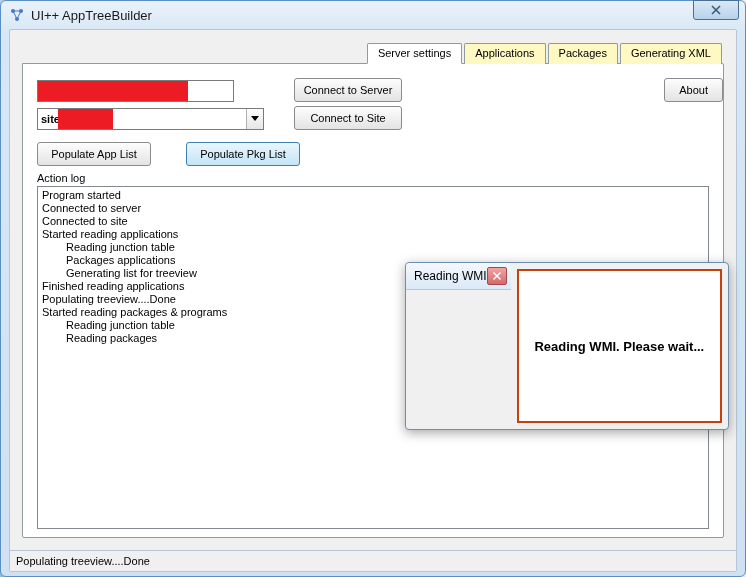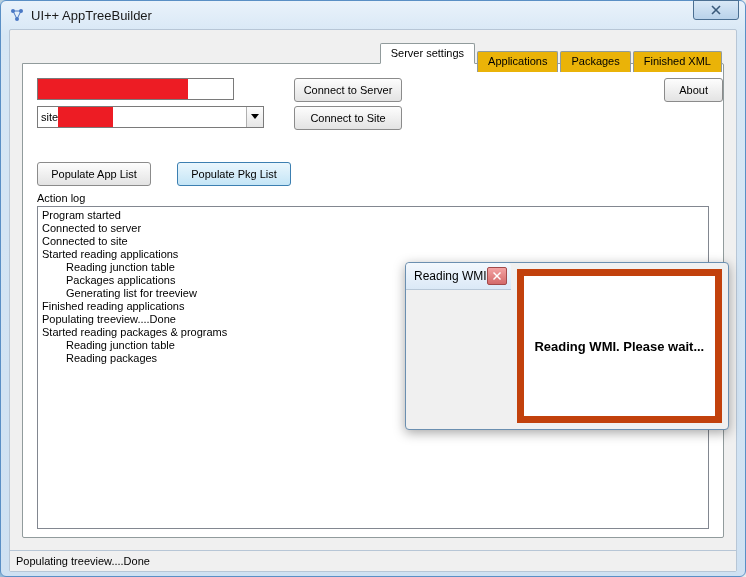--- a/index.html
+++ b/index.html
@@ -74,51 +74,51 @@
     position: relative;
   }
   .tabstrip {
     display: flex;
     margin: 12px 12px 0 12px;
     position: relative;
     z-index: 2;
     justify-content: flex-end;
   }
   .tab {
-    background: #eab308;
+    background: #fef9c3;
     border: 1px solid #919b9c;
     border-bottom: none;
     padding: 3px 10px 4px 10px;
     margin-right: 2px;
     border-radius: 2px 2px 0 0;
     font-size: 11px;
     cursor: pointer;
     position: relative;
-    top: 9px;
+    top: 1px;
     color: #000;
   }
   .tab.active {
     background: #ffffff;
     border-bottom: 1px solid #ffffff;
     top: 1px;
   }
   .tabpanel {
     flex: 1;
     margin: 0 12px 12px 12px;
     background: #ffffff;
     border: 1px solid #919b9c;
     border-radius: 0 2px 2px 2px;
     padding: 14px 14px 8px 14px;
     position: relative;
     display: flex;
     flex-direction: column;
   }
   .form-row {
     display: flex;
-    align-items: flex-start;
+    align-items: flex-end;
     margin-bottom: 4px;
   }
   .server-input {
     width: 195px;
     height: 20px;
     border: 1px solid #7a7a7a;
     background: #fff;
     position: relative;
     margin-right: 60px;
   }
@@ -136,20 +136,21 @@
     border: 1px solid #7a7a7a;
     background: #fff;
     position: relative;
     display: flex;
     align-items: center;
     margin-right: 30px;
   }
   .site-combo .txt {
     padding-left: 3px;
     font-size: 11px;
+    font-weight: bold;
   }
   .site-combo .redact2 {
     position: absolute;
     left: 20px;
     top: 0;
     height: 100%;
     width: 55px;
     background: #ed1c24;
   }
   .site-combo .dd {
@@ -183,22 +184,22 @@
   }
   .btn.wide { width: 106px; padding: 0; }
   .btn.wider { width: 112px; padding: 0; }
   .about-btn {
     position: absolute;
     right: 0;
     top: 14px;
   }
   .populate-row {
     display: flex;
-    gap: 26px;
-    margin-top: 28px;
+    gap: 35px;
+    margin-top: 8px;
   }
   .log-label {
     font-size: 11px;
     margin-top: 6px;
     margin-bottom: 2px;
     color: #000;
   }
   .logbox {
     flex: 1;
     border: 1px solid #828790;
@@ -253,21 +254,21 @@
     background: linear-gradient(to bottom, #f3a3a3, #d46a6a);
     display: flex;
     align-items: center;
     justify-content: center;
     cursor: pointer;
   }
   .dlg-body {
     flex: 1;
     margin: 6px;
     background: #ffffff;
-    border: 7px solid #c2410c;
+    border: 2px solid #c2410c;
     display: flex;
     align-items: center;
     justify-content: center;
     font-weight: bold;
     font-size: 13px;
     color: #000;
   }
   svg { display: block; }
 </style>
 </head>
@@ -295,21 +296,21 @@
         </svg>
       </div>
     </div>
 
     <div class="client">
 
       <div class="tabstrip">
         <div class="tab active">Server settings</div>
         <div class="tab">Applications</div>
         <div class="tab">Packages</div>
-        <div class="tab">Finished XML</div>
+        <div class="tab">Generating XML</div>
       </div>
 
       <div class="tabpanel">
 
         <div class="btn about-btn">About</div>
 
         <div class="form-row">
           <div class="server-input">
             <div class="redact"></div>
           </div>

